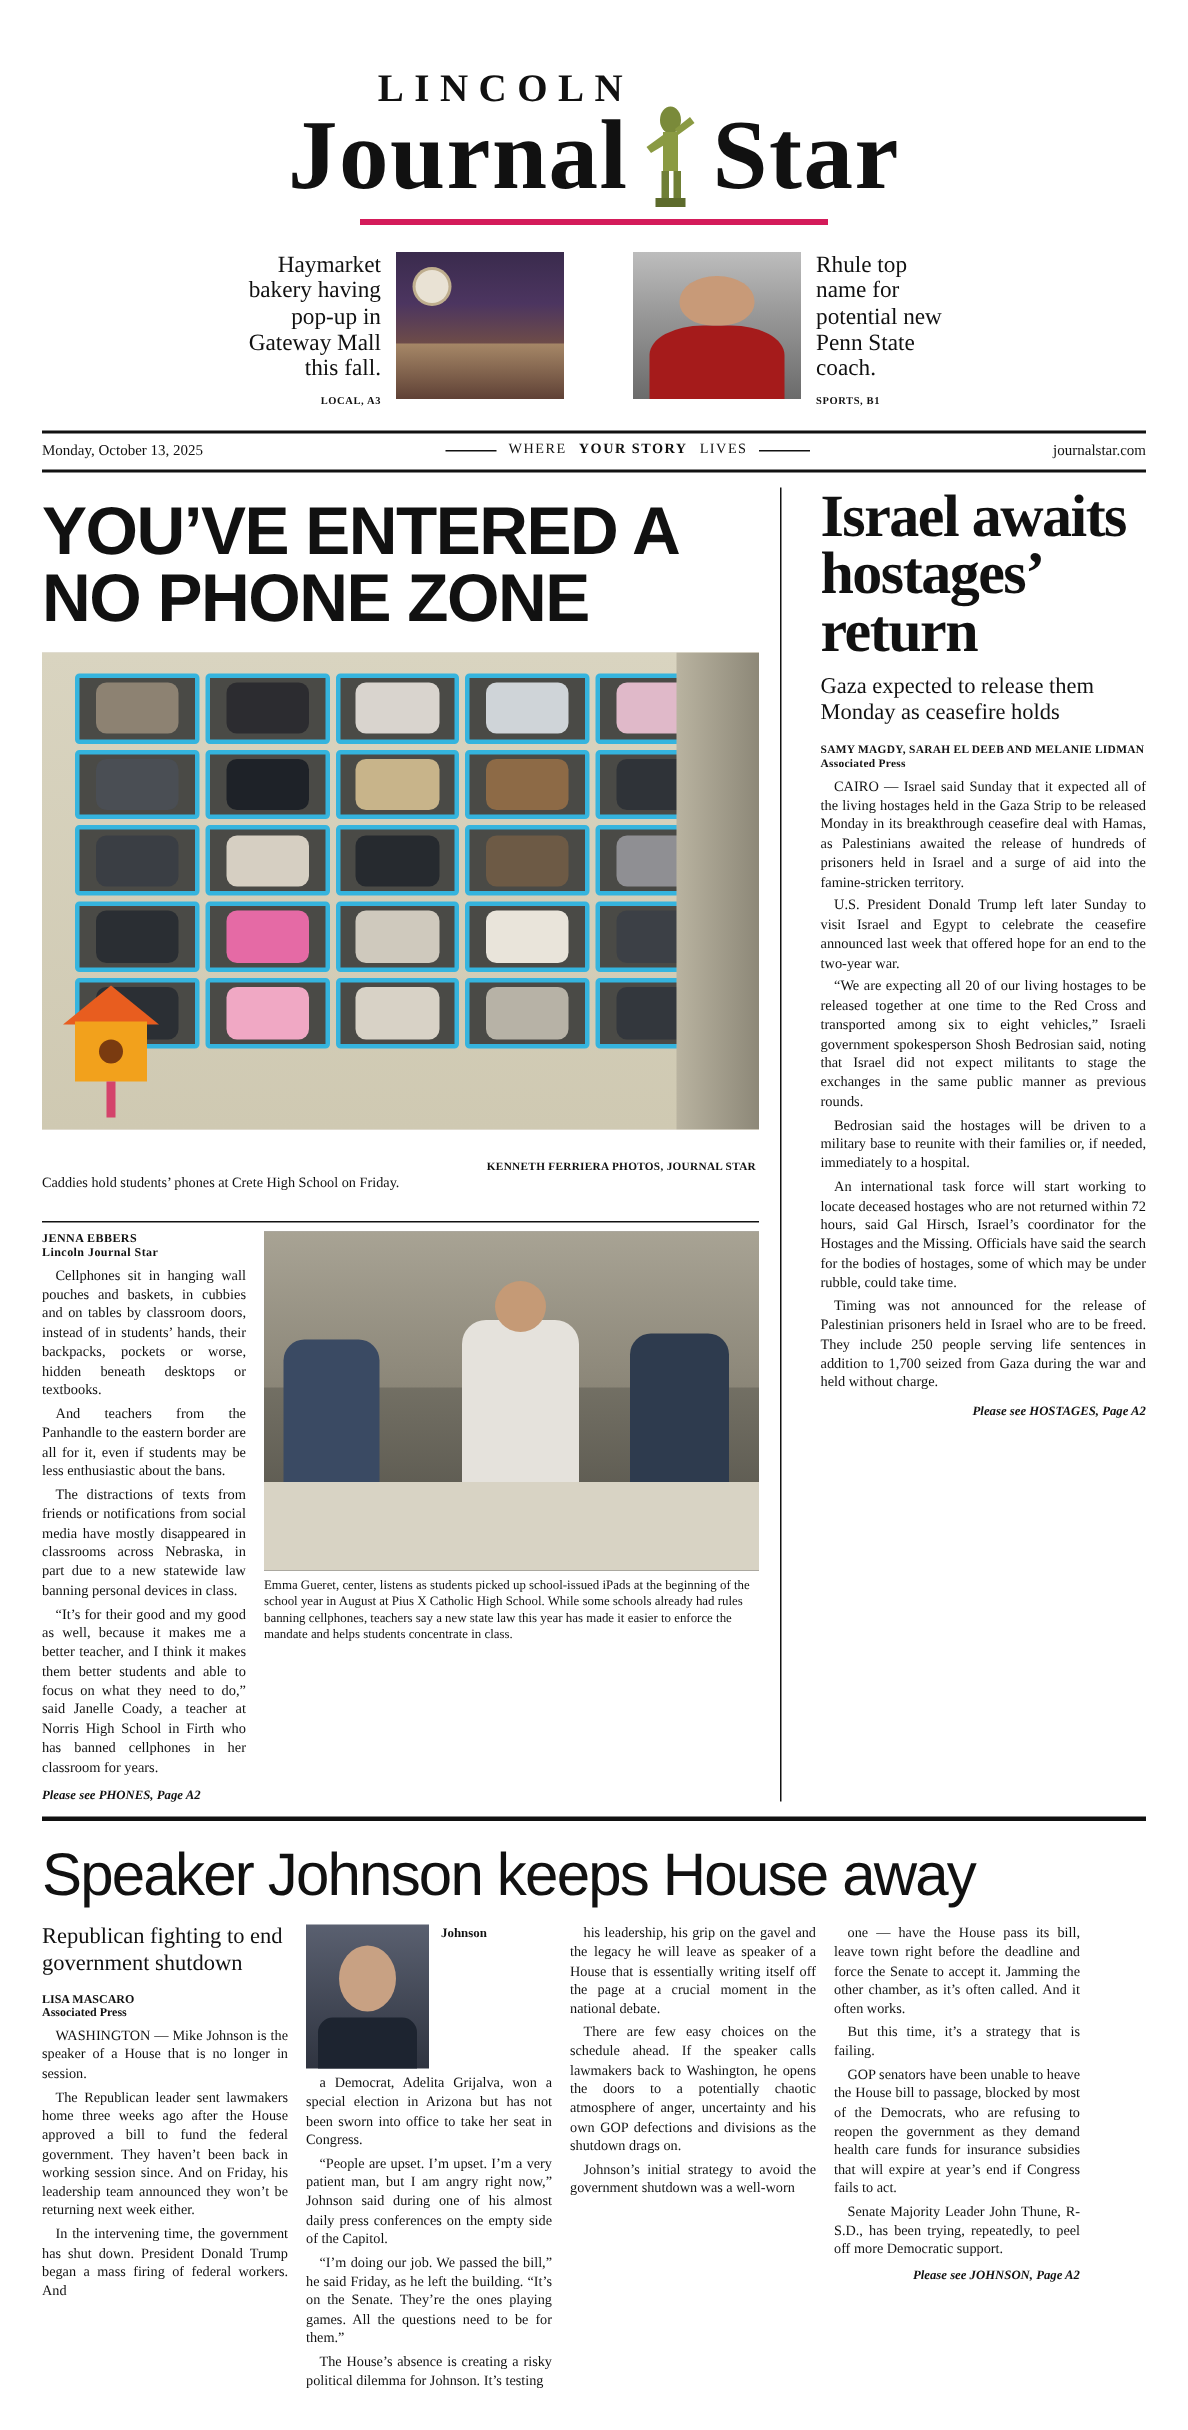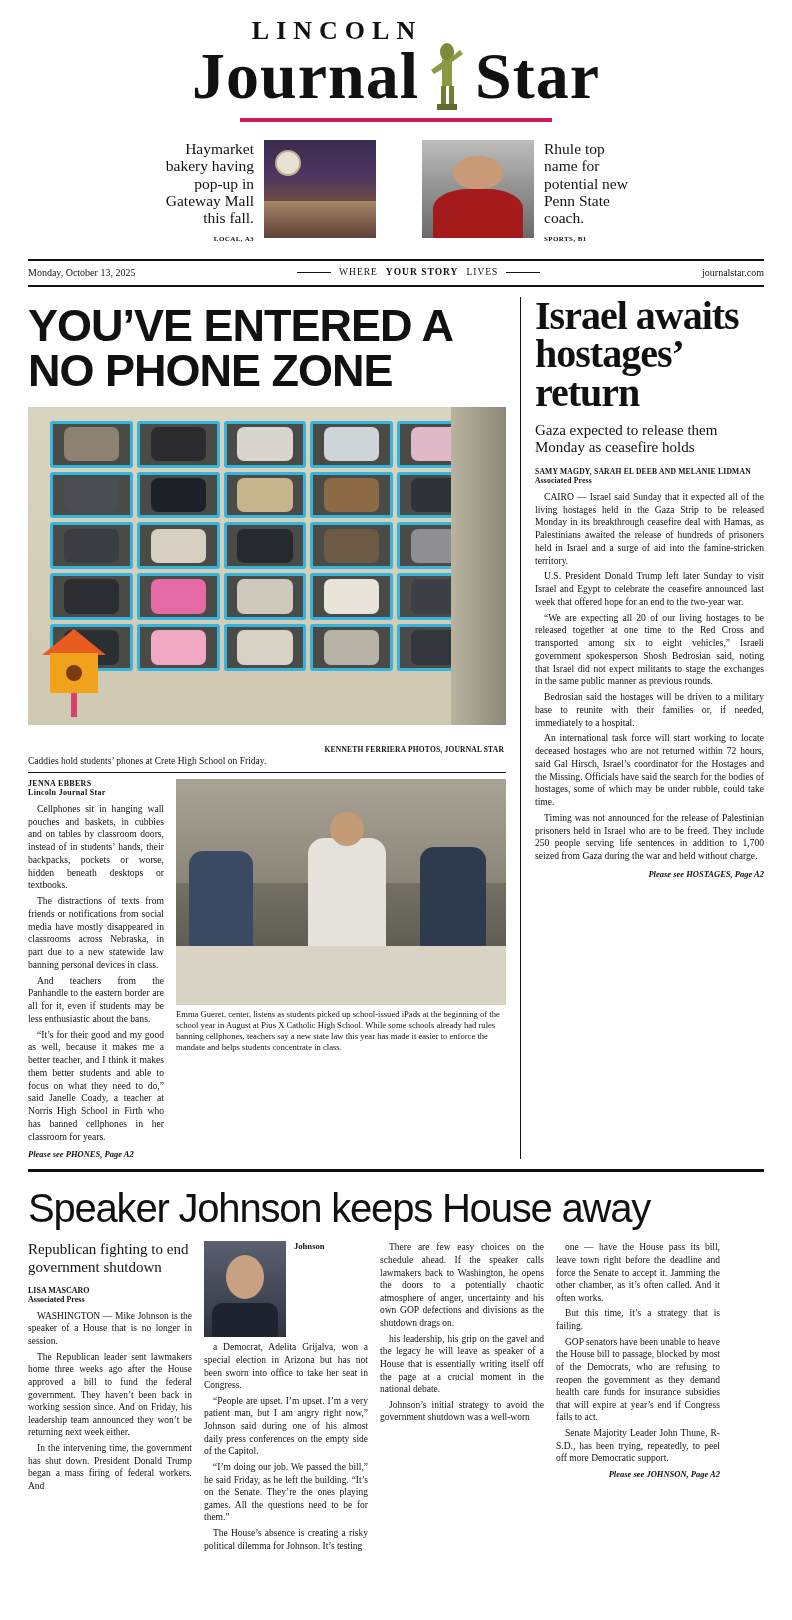--- a/index.html
+++ b/index.html
@@ -8,21 +8,21 @@
     width: 792px;
     height: 1620px;
     background: #ffffff;
     font-family: "Liberation Serif", serif;
     color: #111;
     position: relative;
   }
   .page { width:792px; height:1620px; position:relative; padding: 0 28px; }
 
   
-  .masthead { text-align:center; padding-top:18px; position:relative; }
+  .masthead { text-align:center; padding-top:46px; position:relative; }
   .masthead .nameplate {
     font-family: "Liberation Serif", serif;
     font-weight: bold;
     letter-spacing: 0px;
     line-height: 1;
   }
   .np-top {
     font-size: 26px;
     letter-spacing: 7px;
     font-weight: bold;
@@ -66,21 +66,21 @@
   
   .rule-top { border-top: 2px solid #111; margin-top: 16px; }
   .datebar { display:flex; align-items:center; justify-content:space-between; font-size:10px; padding: 6px 0 7px 0; border-bottom: 2px solid #111;}
   .datebar .mid { display:flex; align-items:center; gap:8px; font-size:9.5px; letter-spacing:1px; }
   .datebar .mid .dash { width:34px; height:1px; background:#111; display:inline-block; }
   .datebar .mid b { font-weight:bold; }
 
   
   .main { display:flex; margin-top: 10px; }
   .left-col { width: 492px; padding-right: 14px; }
-  .right-col { width: 244px; padding-left: 14px; border-left: 1px solid #111; }
+  .right-col { width: 244px; padding-left: 26px; border-left: 1px solid #111; }
 
   .headline-main {
     font-size: 45px;
     font-weight: bold;
     line-height: 1.0;
     letter-spacing: -1px;
     font-family: "Liberation Sans", sans-serif;
     margin: 6px 0 14px 0;
   }
   .lead-photo { width: 100%; height: 318px; position:relative; overflow:hidden; background:#c9c2ae; }
@@ -88,21 +88,21 @@
   .caddy-grid { position:absolute; left:22px; top:14px; width:430px; height:250px; display:grid; grid-template-columns: repeat(5,1fr); grid-template-rows: repeat(5,1fr); gap:4px; }
   .pocket { background: #4a4a46; border: 3px solid #35b4de; border-radius: 3px; position:relative; overflow:hidden;}
   .pocket i { position:absolute; left:14%; top:8%; width:72%; height:84%; border-radius:7px; display:block; }
   .door { position:absolute; right:0; top:0; width:55px; height:100%; background:linear-gradient(90deg,#b9b3a0,#8d8878); }
   .birdhouse { position:absolute; left:14px; bottom:10px; width:64px; height:86px; }
   .birdhouse .roof { position:absolute; top:0; left:0; width:0;height:0;border-left:32px solid transparent;border-right:32px solid transparent;border-bottom:26px solid #e85d1f;}
   .birdhouse .body { position:absolute; top:24px; left:8px; width:48px; height:40px; background:#f2a11c; }
   .birdhouse .hole { position:absolute; top:36px; left:24px; width:16px;height:16px;border-radius:50%;background:#7a3b10;}
   .birdhouse .post { position:absolute; top:64px; left:29px; width:6px; height:24px; background:#d4436b; }
   .photo-credit { font-size:7.5px; font-weight:bold; text-align:right; padding:20px 2px 2px 0; letter-spacing:.2px;}
-  .photo-cap { font-size:9.5px; padding-bottom:6px; border-bottom:1px solid #111;}
+  .photo-cap { font-size:9.5px; padding-bottom:20px; border-bottom:1px solid #111;}
 
   .sub-head { font-size: 25px; font-weight: normal; line-height:1.1; margin: 12px 0 8px 0; font-family:"Liberation Serif", serif; }
   .byline { font-size:8px; font-weight:bold; letter-spacing:.3px; }
   .story-wrap { display:flex; gap: 12px; margin-top:6px; }
   .col-narrow { width: 148px; }
   .col-body p { font-size: 9.6px; line-height: 1.33; text-align: justify; margin: 0 0 3px 0; text-indent: 9px; }
   .jump { font-size: 8.5px; font-weight:bold; font-style: italic; margin-top: 6px; }
   .inline-photo { width: 330px; height: 226px; position:relative; overflow:hidden; background:#6f6a5e; }
   .class-photo { position:absolute; inset:0; background: linear-gradient(180deg,#8e8a7c 0%, #6d6a5f 55%, #4f4d45 100%); }
   .cp-wall { position:absolute; left:0; top:0; width:100%; height:46%; background:linear-gradient(180deg,#a8a394,#8b8678); }
@@ -291,22 +291,22 @@
       <div class="photo-credit">KENNETH FERRIERA PHOTOS, JOURNAL STAR</div>
       <div class="photo-cap">Caddies hold students’ phones at Crete High School on Friday.</div>
 
 
       <div class="story-wrap">
         <div class="col-narrow">
           <div class="byline">JENNA EBBERS</div>
           <div class="byline org">Lincoln Journal Star</div>
           <div class="col-body" style="margin-top:6px;">
             <p>Cellphones sit in hanging wall pouches and baskets, in cubbies and on tables by classroom doors, instead of in students’ hands, their backpacks, pockets or worse, hidden beneath desktops or textbooks.</p>
+            <p>And teachers from the Panhandle to the eastern border are all for it, even if students may be less enthusiastic about the bans.</p>
             <p>The distractions of texts from friends or notifications from social media have mostly disappeared in classrooms across Nebraska, in part due to a new statewide law banning personal devices in class.</p>
-            <p>And teachers from the Panhandle to the eastern border are all for it, even if students may be less enthusiastic about the bans.</p>
             <p>“It’s for their good and my good as well, because it makes me a better teacher, and I think it makes them better students and able to focus on what they need to do,” said Janelle Coady, a teacher at Norris High School in Firth who has banned cellphones in her classroom for years.</p>
           </div>
           <div class="jump">Please see PHONES, Page A2</div>
         </div>
         <div style="width:330px;">
           <div class="inline-photo">
             <div class="class-photo">
               <div class="cp-wall"></div>
               <div class="cp-s1"></div>
               <div class="cp-girl"></div>
@@ -353,22 +353,22 @@
       <div class="j-col">
         <div class="j-photo"></div>
         <div class="j-photo-cap">Johnson</div>
         <div style="clear:both;"></div>
         <p>a Democrat, Adelita Grijalva, won a special election in Arizona but has not been sworn into office to take her seat in Congress.</p>
         <p>“People are upset. I’m upset. I’m a very patient man, but I am angry right now,” Johnson said during one of his almost daily press conferences on the empty side of the Capitol.</p>
         <p>“I’m doing our job. We passed the bill,” he said Friday, as he left the building. “It’s on the Senate. They’re the ones playing games. All the questions need to be for them.”</p>
         <p>The House’s absence is creating a risky political dilemma for Johnson. It’s testing</p>
       </div>
       <div class="j-col">
+        <p>his leadership, his grip on the gavel and the legacy he will leave as speaker of a House that is essentially writing itself off the page at a crucial moment in the national debate.</p>
         <p>There are few easy choices on the schedule ahead. If the speaker calls lawmakers back to Washington, he opens the doors to a potentially chaotic atmosphere of anger, uncertainty and his own GOP defections and divisions as the shutdown drags on.</p>
-        <p>his leadership, his grip on the gavel and the legacy he will leave as speaker of a House that is essentially writing itself off the page at a crucial moment in the national debate.</p>
         <p>Johnson’s initial strategy to avoid the government shutdown was a well-worn</p>
       </div>
       <div class="j-col">
         <p>one — have the House pass its bill, leave town right before the deadline and force the Senate to accept it. Jamming the other chamber, as it’s often called. And it often works.</p>
         <p>But this time, it’s a strategy that is failing.</p>
         <p>GOP senators have been unable to heave the House bill to passage, blocked by most of the Democrats, who are refusing to reopen the government as they demand health care funds for insurance subsidies that will expire at year’s end if Congress fails to act.</p>
         <p>Senate Majority Leader John Thune, R-S.D., has been trying, repeatedly, to peel off more Democratic support.</p>
         <div class="j-jump">Please see JOHNSON, Page A2</div>
       </div>
     </div>

